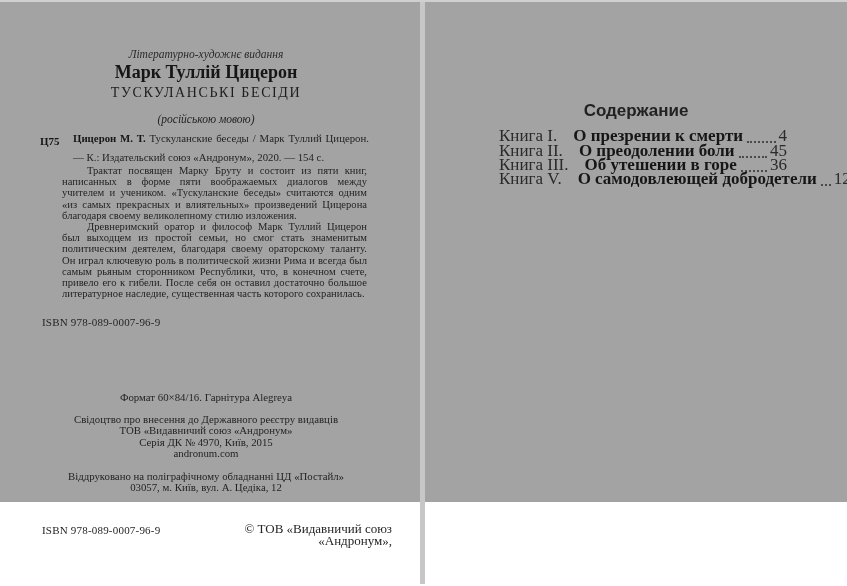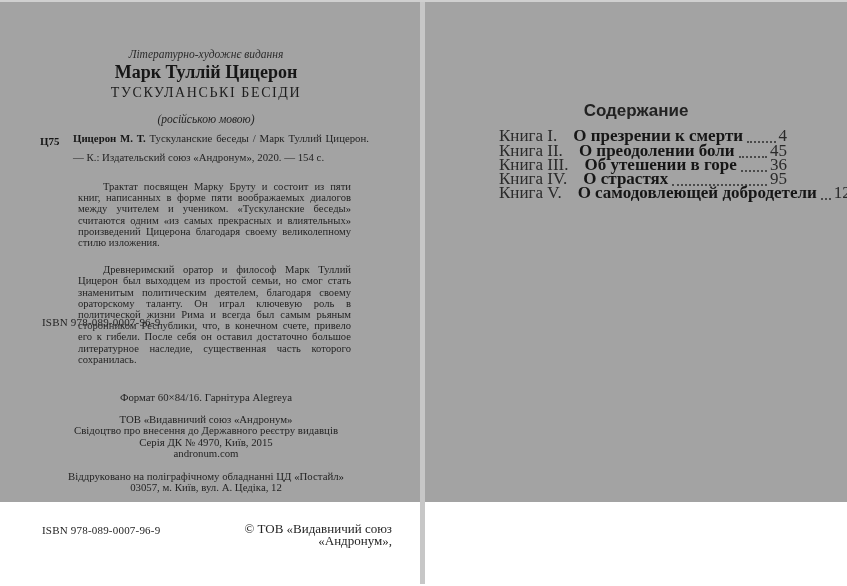--- a/index.html
+++ b/index.html
@@ -91,21 +91,21 @@
   .bib-entry .bib-author { font-weight: bold; color: #161616; }
   .annotation {
     position: absolute;
     left: 62px;
     top: 163px;
     width: 305px;
     font-size: 10.6px;
     line-height: 11.2px;
     text-align: justify;
   }
-  .annotation p { margin: 16px; text-indent: 25px; }
+  .annotation p { margin: 0; text-indent: 25px; }
   .isbn-top {
     position: absolute;
     left: 42px;
     top: 314px;
     font-size: 11px;
     letter-spacing: 0.2px;
   }
   .center-col {
     position: absolute;
     left: 40px;
@@ -195,22 +195,22 @@
     <div class="annotation">
       <p>Трактат посвящен Марку Бруту и состоит из пяти книг, написанных в форме пяти воображаемых диалогов между учителем и учеником. «Тускуланские беседы» считаются одним «из самых прекрасных и влиятельных» произведений Цицерона благодаря своему великолепному стилю изложения.</p>
       <p>Древнеримский оратор и философ Марк Туллий Цицерон был выходцем из простой семьи, но смог стать знаменитым политическим деятелем, благодаря своему ораторскому таланту. Он играл ключевую роль в политической жизни Рима и всегда был самым рьяным сторонником Республики, что, в конечном счете, привело его к гибели. После себя он оставил достаточно большое литературное наследие, существенная часть которого сохранилась.</p>
     </div>
 
     <div class="isbn-top">ISBN 978-089-0007-96-9</div>
 
     <div class="center-col format-line">Формат 60×84/16. Гарнітура Alegreya</div>
 
     <div class="center-col publisher-block">
+      <div>Свідоцтво  про внесення до Державного реєстру видавців</div>
       <div>ТОВ «Видавничий союз «Андронум»</div>
-      <div>Свідоцтво  про внесення до Державного реєстру видавців</div>
       <div>Серія ДК № 4970, Київ, 2015</div>
       <div>andronum.com</div>
     </div>
 
     <div class="center-col print-block">
       <div>Віддруковано на поліграфічному обладнанні ЦД «Постайл»</div>
       <div>03057, м. Київ, вул. А. Цедіка, 12</div>
     </div>
 
     <div class="footer-isbn">ISBN 978-089-0007-96-9</div>
@@ -243,26 +243,20 @@
         <span class="toc-page">45</span>
       </div>
 
       <div class="toc-row">
         <span class="toc-prefix">Книга III.</span>
         <span class="toc-entry-title">Об утешении в горе</span>
         <span class="toc-leader"></span>
         <span class="toc-page">36</span>
       </div>
 
-      <div class="toc-row">
-        <span class="toc-prefix">Книга IV.</span>
-        <span class="toc-entry-title">О страстях</span>
-        <span class="toc-leader"></span>
-        <span class="toc-page">95</span>
-      </div>
 
       <div class="toc-row">
         <span class="toc-prefix">Книга V.</span>
         <span class="toc-entry-title">О самодовлеющей добродетели</span>
         <span class="toc-leader"></span>
         <span class="toc-page">121</span>
       </div>
 
     </div>
 

